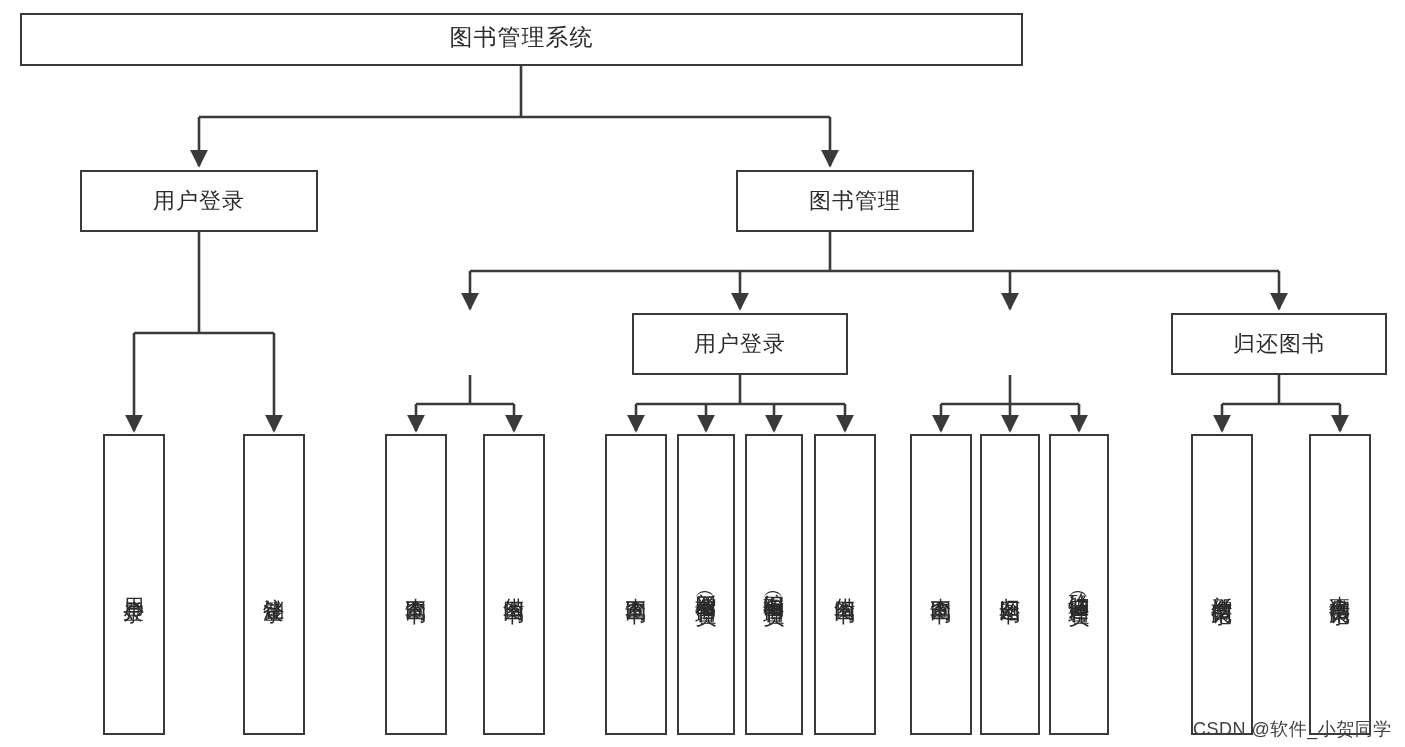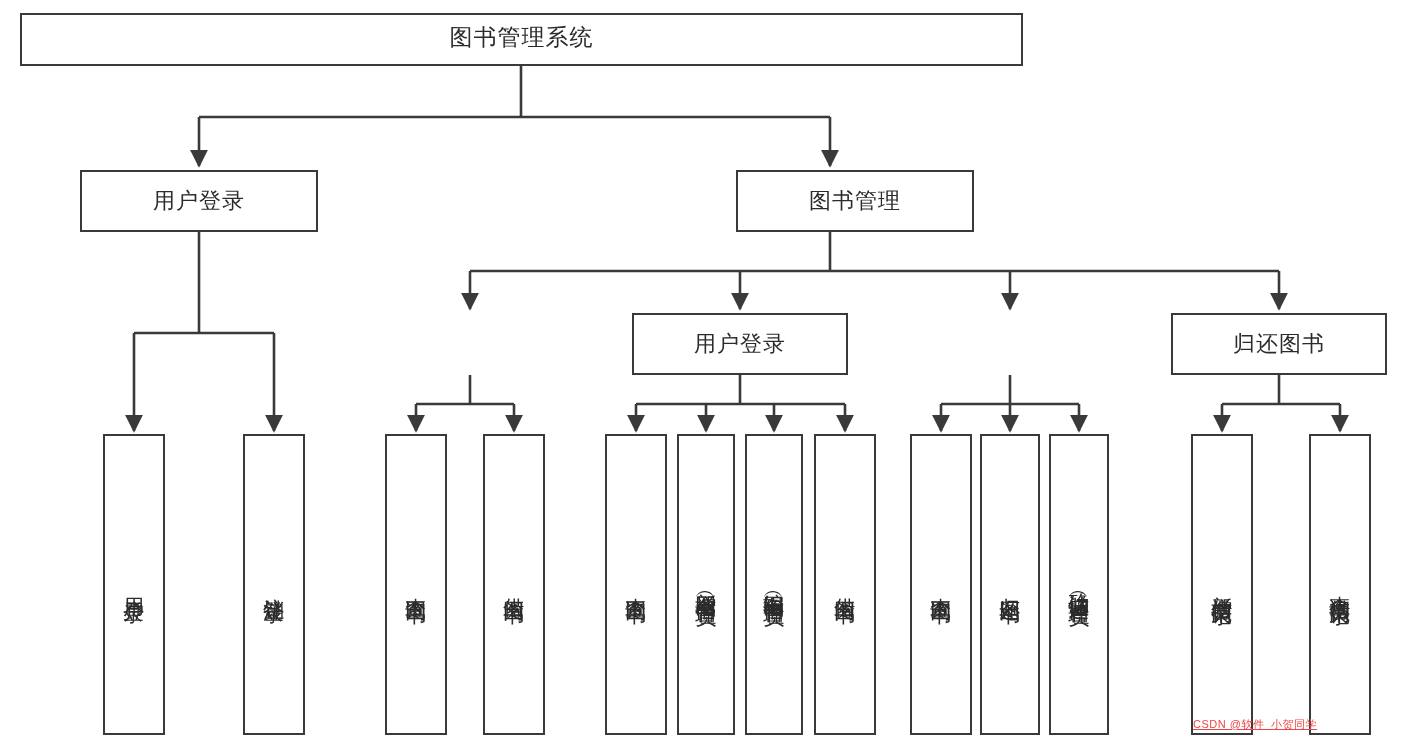--- a/index.html
+++ b/index.html
@@ -58,26 +58,25 @@
   .node.vert .label {
     writing-mode: vertical-rl;
     text-orientation: upright;
     font-size: 21px;
     line-height: 1.12;
     letter-spacing: 2px;
     white-space: nowrap;
   }
   .watermark {
     position: absolute;
-    color: #ef4444;
-    font-size: 11px;
+    color: #404040;
+    font-size: 18px;
     letter-spacing: 0.5px;
     white-space: nowrap;
     user-select: none;
-    text-decoration: underline;
   }
 </style>
 </head>
 <body>
 
 <div id="canvas">
 
   <svg class="connectors" viewBox="0 0 1405 747" xmlns="http://www.w3.org/2000/svg">
     <defs>
       <marker id="arrow" viewBox="0 0 10 10" refX="9" refY="5" markerWidth="7" markerHeight="7" orient="auto-start-reverse">

